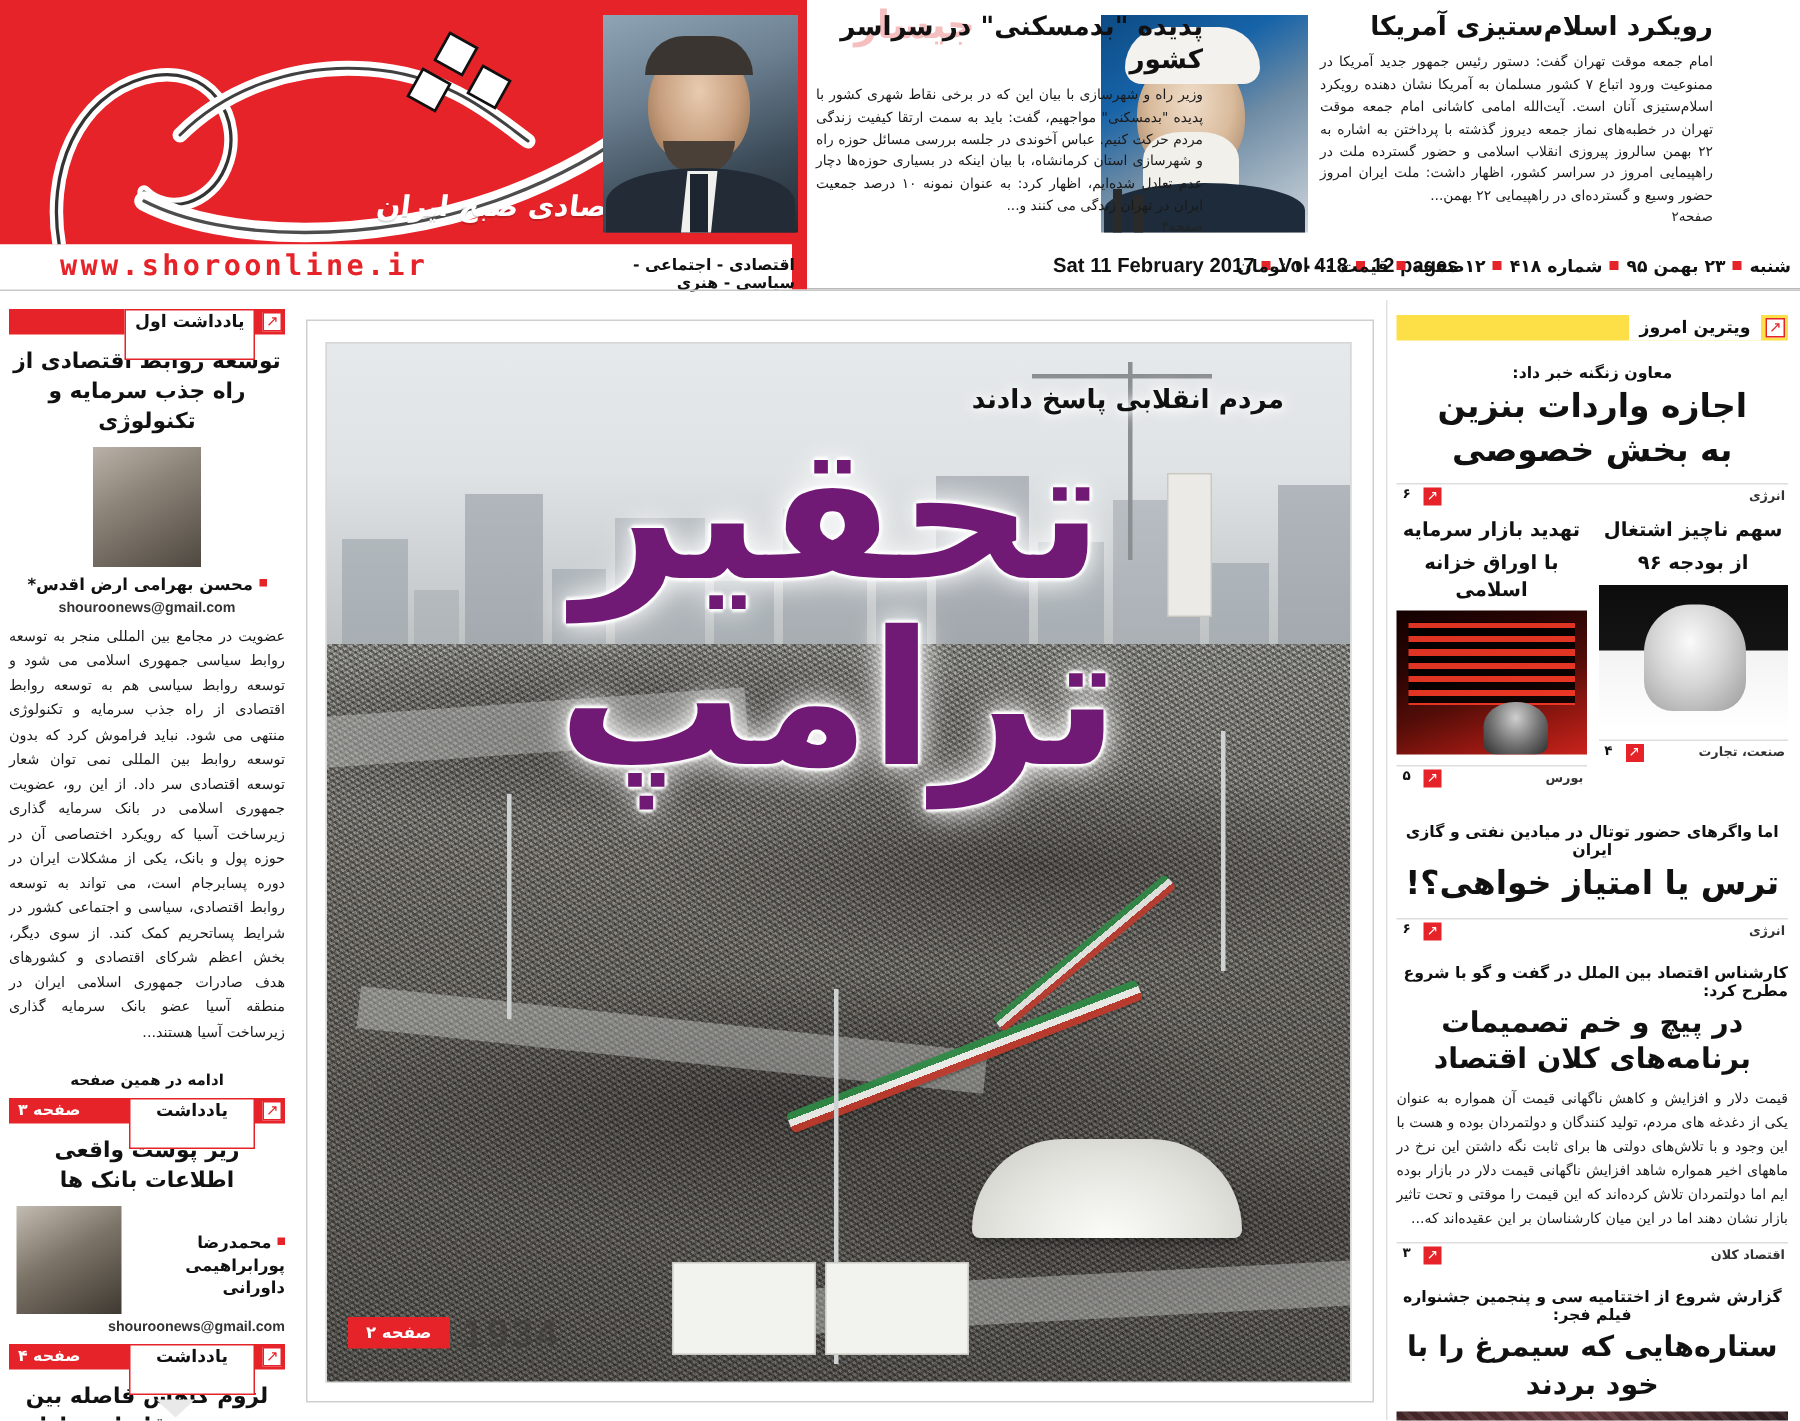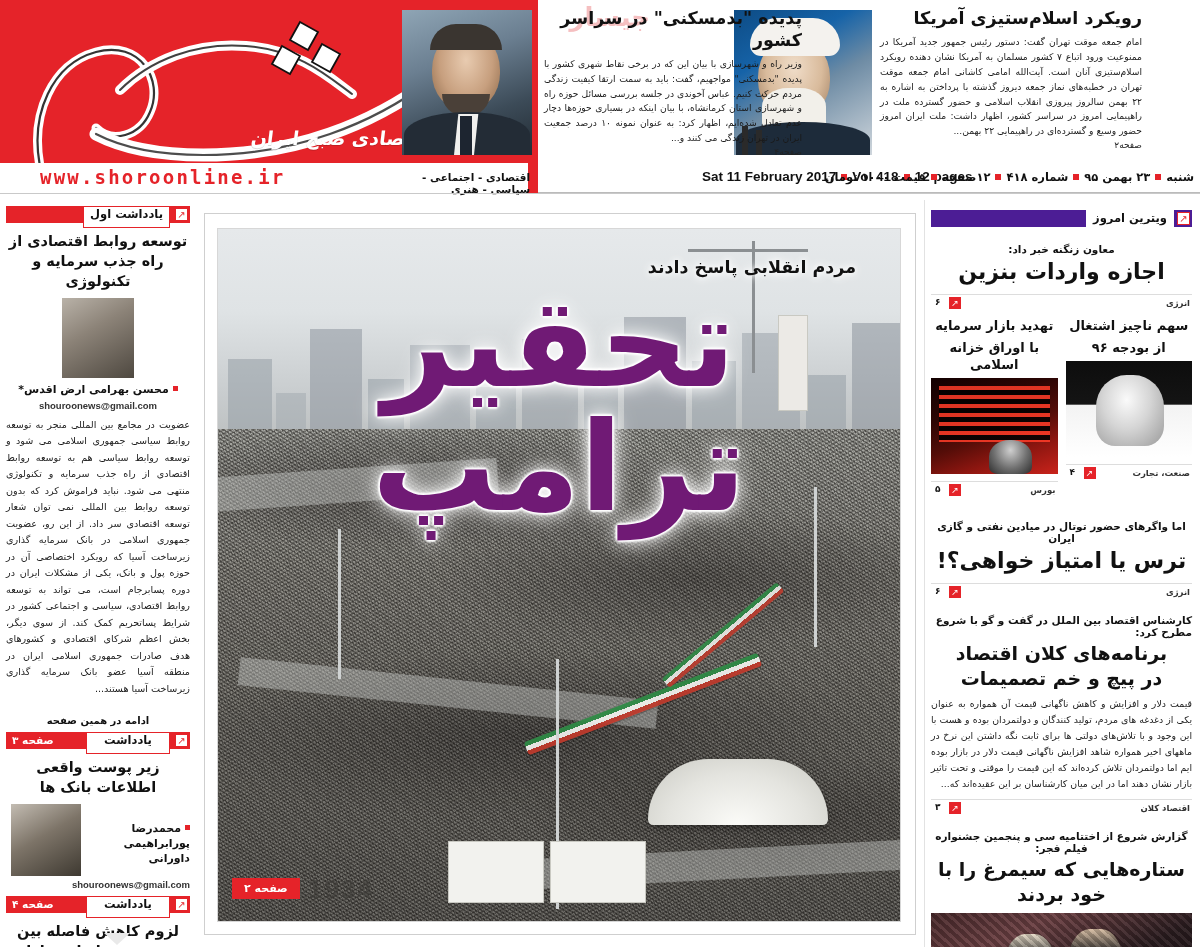--- a/index.html
+++ b/index.html
@@ -48,21 +48,21 @@
   .ds-fa { position:absolute; right:6px; top:7px; font-size:11.5px; font-weight:bold; color:#111; }
   .sq { display:inline-block; width:6px; height:6px; background:#E52329; margin:0 5px; vertical-align:1px; }
   .cats-left { position:absolute; left:380px; top:163px; width:150px; height:30px;text-align:right; }
   .cats-left .ds-cat2 { position:absolute; right:0; top:8px; font-size:10.5px; font-weight:bold; color:#111; }
 
   .hrule { position:absolute; left:0; top:193px; width:1200px; height:1px; background:#c9c9c9; }
 
   
   .leftcol { position:absolute; left:0; top:200px; width:196px; height:747px; padding:0 6px; }
   .sec-head { position:relative; height:17px; margin:6px 0 8px; background:#E52329; }
-  .sec-head .label { position:absolute; right:20px; top:0; height:22px; min-width:84px; background:#fff; border:1px solid #E52329; color:#111; font-size:11.5px; font-weight:bold; text-align:center; line-height:15px; padding:0 6px; }
+  .sec-head .label { position:absolute; right:20px; top:0; height:34px; min-width:84px; background:#fff; border:1px solid #E52329; color:#111; font-size:11.5px; font-weight:bold; text-align:center; line-height:15px; padding:0 6px; }
   .sec-head .arrow { position:absolute; right:2px; top:2px; width:13px; height:13px; background:#fff; border:1px solid #E52329; color:#E52329; font-size:10px; line-height:12px; text-align:center; }
   .sec-head.pg .pgno { position:absolute; left:6px; top:0; color:#fff; font-size:10.5px; font-weight:bold; line-height:17px; }
 
   .note-title { font-size:14.5px; font-weight:bold; color:#111; line-height:1.38; text-align:center; margin-bottom:7px; }
   .note-photo { width:72px; height:80px; margin:0 auto 5px; background:linear-gradient(150deg,#b9b2a8 0%,#8c8378 40%,#4e4840 100%); }
   .note-photo.p2 { width:70px; height:72px; background:linear-gradient(150deg,#c3bcb2 0%,#7d7468 45%,#3e3931 100%); float:left; margin:0 0 3px 5px; }
   .note-author { font-size:11px; font-weight:bold; color:#111; text-align:center; line-height:1.35; }
   .note-author .bullet { display:inline-block; width:5px; height:5px; background:#E52329; margin-left:4px; vertical-align:2px; }
   .note-email { font-size:9.5px; font-weight:bold; color:#333; text-align:center; direction:ltr; margin-top:2px; font-family:"Liberation Sans",sans-serif; }
   .note-body { font-size:9.6px; line-height:1.72; color:#1a1a1a; text-align:justify; margin-top:6px; }
@@ -106,21 +106,21 @@
   .banner-w { position:absolute; background:#f2f2ee; border:1px solid #c9c9c2; }
 
   .headline-kicker { position:absolute; right:44px; top:28px; font-size:17.5px; font-weight:bold; color:#111; text-shadow:0 0 5px #fff,0 0 10px #fff,0 0 14px #fff; z-index:6; }
   .headline-main { position:absolute; right:20px; top:52px; left:20px; text-align:center; font-size:124px; font-weight:bold; color:#701a75; line-height:1; z-index:6;
     text-shadow: 2px 0 2px #fff, -2px 0 2px #fff, 0 2px 2px #fff, 0 -2px 2px #fff, 0 0 16px rgba(255,255,255,.95), 0 0 26px rgba(255,255,255,.8); }
   .page-badge { position:absolute; left:14px; bottom:22px; background:#E52329; color:#fff; font-size:11px; font-weight:bold; padding:4px 12px; z-index:7; }
   .photo-credit { position:absolute; left:90px; bottom:16px; color:rgba(60,58,55,.55); font-size:26px; font-weight:bold; letter-spacing:2px; direction:ltr; z-index:5; font-family:"Liberation Sans",sans-serif; }
 
   
   .rightcol { position:absolute; left:924px; top:200px; width:276px; height:747px; padding:0 8px 0 6px; border-left:1px solid #e2e2e2; }
-  .vit-head { position:relative; height:17px; background:#4c1d95; margin:10px 0 9px; }
+  .vit-head { position:relative; height:17px; background:#fde047; margin:10px 0 9px; }
   .vit-head .label { position:absolute; right:18px; top:0; height:17px; background:#fff; color:#111; font-size:11.5px; font-weight:bold; line-height:17px; padding:0 7px; }
   .vit-head .arrow { position:absolute; right:2px; top:2px; width:13px; height:13px; background:#fff; border:1px solid #E52329; color:#E52329; font-size:10px; line-height:12px; text-align:center; }
 
   .kicker { font-size:10.5px; font-weight:bold; color:#111; text-align:center; margin-bottom:3px;margin-top:16px; }
   .kicker.rt { text-align:right; }
   .bigtitle { font-size:22px; font-weight:bold; color:#111; text-align:center; line-height:1.3; }
   .bigtitle.s2 { font-size:19px; }
   .tagrow { position:relative; height:15px; margin:7px 0 8px; border-top:1px solid #ddd; padding-top:3px; }
   .tagrow .tname { position:absolute; right:2px; top:3px; font-size:8.5px; color:#333; font-weight:bold; }
   .tagrow .tarrow { position:absolute; left:18px; top:2px; width:12px; height:12px; background:#E52329; color:#fff; font-size:9px; line-height:12px; text-align:center; }
@@ -312,20 +312,21 @@
   <div class="rightcol">
 
     <div class="vit-head">
       <div class="label">ویترین امروز</div>
       <div class="arrow">↗</div>
     </div>
 
     <div>
       <div class="kicker">معاون زنگنه خبر داد:</div>
       <div class="bigtitle">اجازه واردات بنزین</div>
+      <div class="bigtitle">به بخش خصوصی</div>
       <div class="tagrow">
         <div class="tname">انرژی</div>
         <div class="tpage">۶</div>
         <div class="tarrow">↗</div>
       </div>
     </div>
 
     <div class="two-col">
       <div>
         <div class="sub-title">سهم ناچیز اشتغال</div>
@@ -359,22 +360,22 @@
       <div class="bigtitle">ترس یا امتیاز خواهی؟!</div>
       <div class="tagrow">
         <div class="tname">انرژی</div>
         <div class="tpage">۶</div>
         <div class="tarrow">↗</div>
       </div>
     </div>
 
     <div>
       <div class="kicker rt">کارشناس اقتصاد بین الملل در گفت و گو با شروع مطرح کرد:</div>
+      <div class="bigtitle s2">در پیچ و خم تصمیمات</div>
       <div class="bigtitle s2">برنامه‌های کلان اقتصاد</div>
-      <div class="bigtitle s2">در پیچ و خم تصمیمات</div>
       <div class="art-body">قیمت دلار و افزایش و کاهش ناگهانی قیمت آن همواره به عنوان یکی از دغدغه های مردم، تولید کنندگان و دولتمردان بوده و هست با این وجود و با تلاش‌های دولتی ها برای ثابت نگه داشتن این نرخ در ماههای اخیر همواره شاهد افزایش ناگهانی قیمت دلار در بازار بوده ایم اما دولتمردان تلاش کرده‌اند که این قیمت را موقتی و تحت تاثیر بازار نشان دهند اما در این میان کارشناسان بر این عقیده‌اند که...</div>
       <div class="tagrow">
         <div class="tname">اقتصاد کلان</div>
         <div class="tpage">۳</div>
         <div class="tarrow">↗</div>
       </div>
     </div>
 
     <div>
       <div class="kicker">گزارش شروع از اختتامیه سی و پنجمین جشنواره فیلم فجر:</div>

